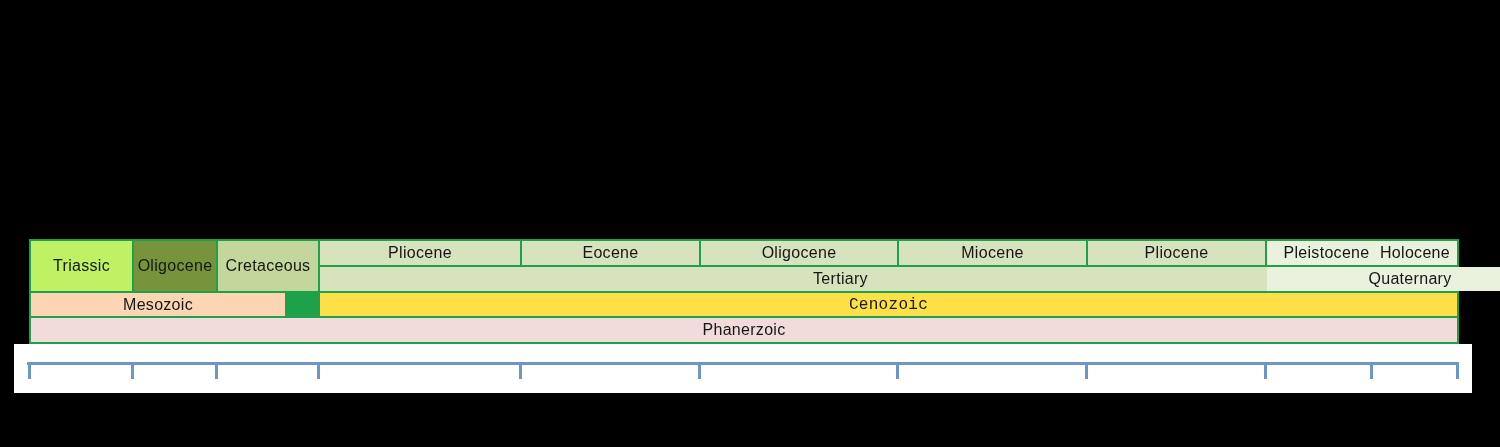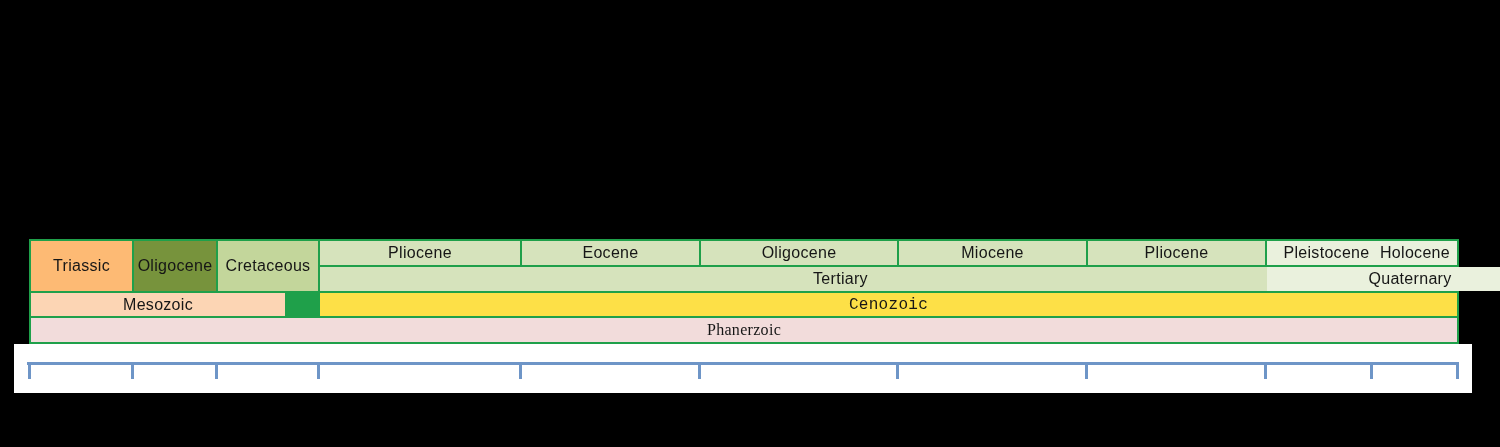--- a/index.html
+++ b/index.html
@@ -6,21 +6,21 @@
   #canvas{
     position:relative;width:1500px;height:447px;background:#000;overflow:hidden;
     font-family:"Liberation Sans",sans-serif;color:#161616;
   }
   
   #geo-table{position:absolute;left:29px;top:239px;width:1430px;height:105px;background:#1fa04a;}
   .cell{
     position:absolute;display:flex;align-items:center;justify-content:center;
     font-size:16px;letter-spacing:.3px;white-space:nowrap;overflow:hidden;
   }
-  .c-triassic{background:#fdba74;}
+  .c-triassic{background:#bef264;}
   .c-jurassic{background:#77933c;}
   .c-cretaceous{background:#c3d69b;}
   .c-epoch{background:#d6e3bc;}
   .c-lightgreen{background:#eaf1dd;}
   .c-mesozoic{background:#fcd5b4;}
   .c-cenozoic{background:#fde047;font-family:Liberation Mono, monospace;}
   .c-eon{background:#f2dcdb;}
   
   .row-tall{top:2px;height:50px;}
   .row-epoch{top:2px;height:24px;}
@@ -50,21 +50,21 @@
     <div class="cell c-epoch row-epoch" style="left:1059px;width:177px;">Pliocene</div>
     <div class="cell c-lightgreen row-epoch" style="left:1238px;width:119px;">Pleistocene</div>
     <div class="cell c-lightgreen row-epoch" style="left:1344px;width:84px;">Holocene</div>
 
     <div class="cell c-epoch row-sub" style="left:291px;width:945px;">Tertiary</div>
     <div class="cell c-lightgreen row-sub" style="left:1238px;width:190px;">Quaternary</div>
 
     <div class="cell c-mesozoic row-era" style="left:2px;width:254px;">Mesozoic</div>
     <div class="cell c-cenozoic row-era" style="left:291px;width:1137px;">Cenozoic</div>
 
-    <div class="cell c-eon row-eon" style="left:2px;width:1426px;font-family:Liberation Serif, serif;">Phanerzoic</div>
+    <div class="cell c-eon row-eon" style="left:2px;width:1426px;">Phanerzoic</div>
   </div>
 
   <div id="ruler">
     <div id="ruler-line"></div>
     <div class="tick" style="left:14px;"></div>
     <div class="tick" style="left:117px;"></div>
     <div class="tick" style="left:201px;"></div>
     <div class="tick" style="left:303px;"></div>
     <div class="tick" style="left:505px;"></div>
     <div class="tick" style="left:684px;"></div>

